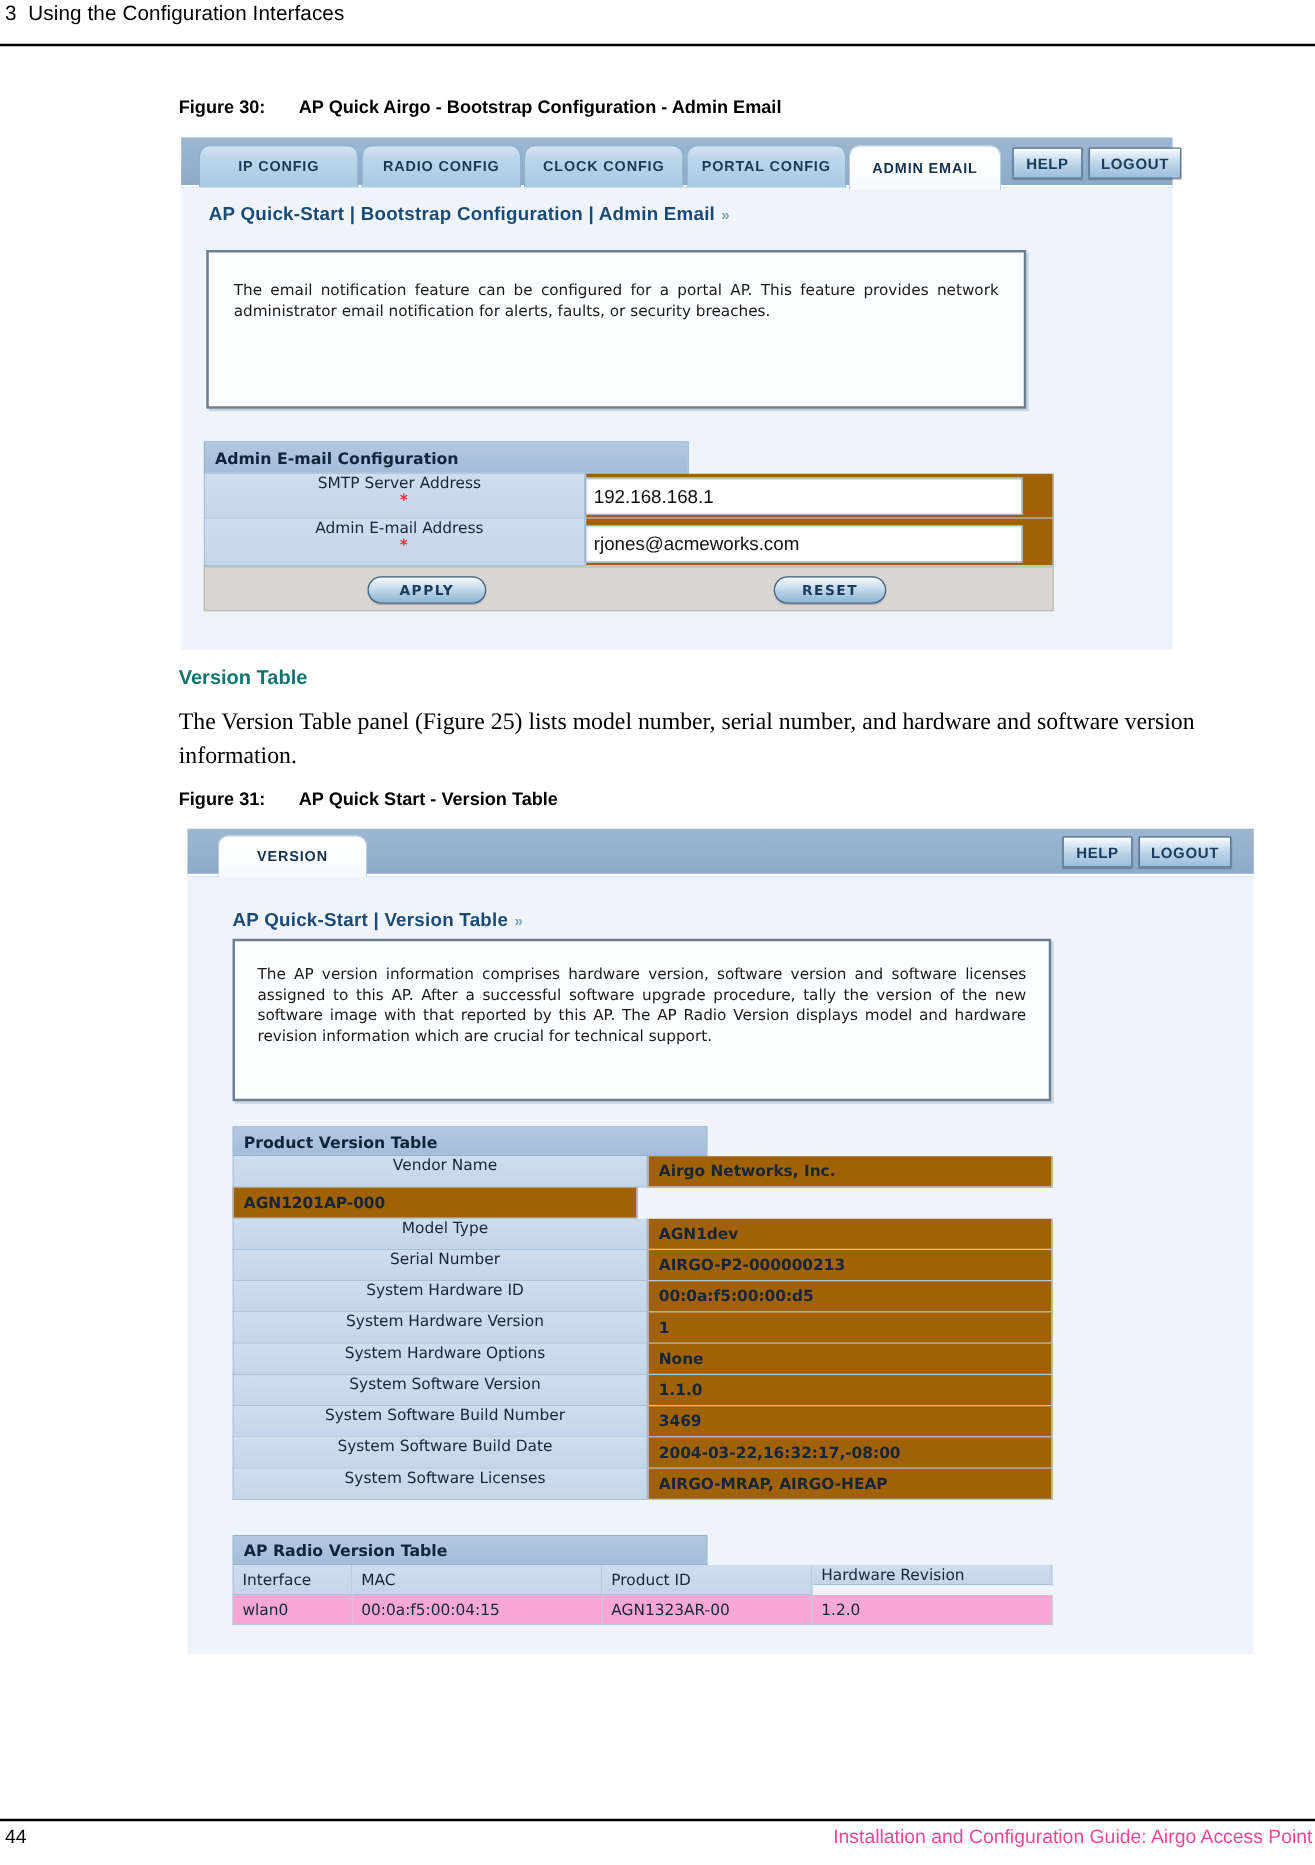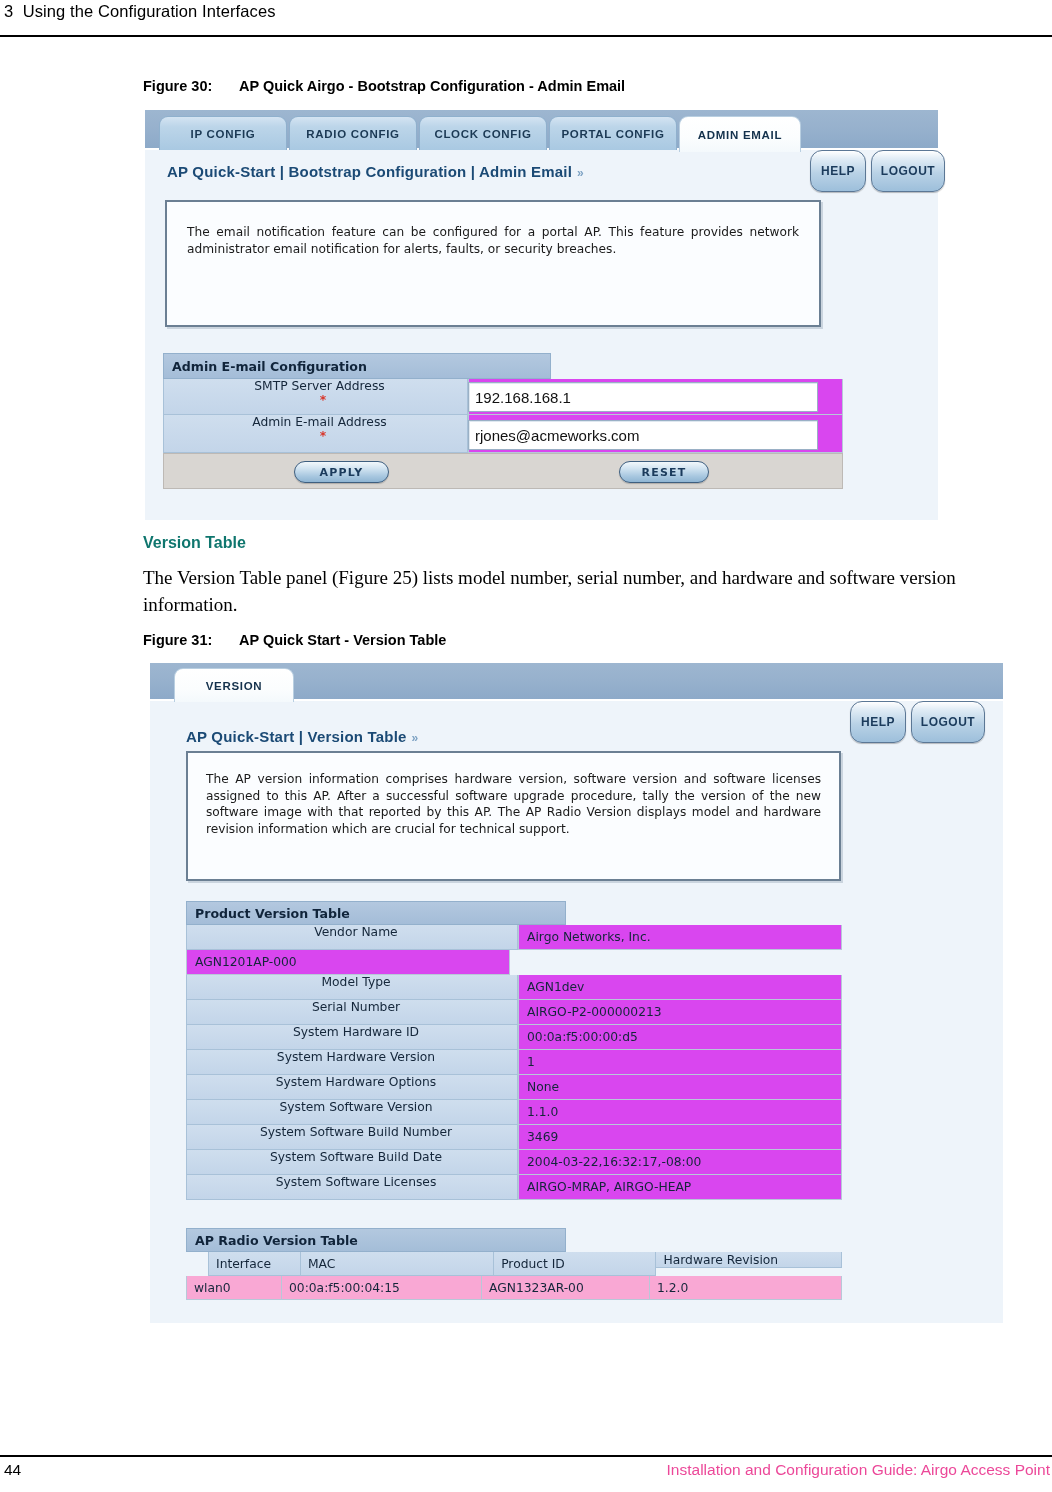--- a/index.html
+++ b/index.html
@@ -103,29 +103,28 @@
     background: linear-gradient(to bottom, #ffffff 0%, #fbfdfe 60%, #f4f9fc 100%);
     border-color: #b9cfe1;
     color: #14314c;
     z-index: 4;
     height: 36px;
     top: 6px;
   }
 
   .ui-btn-sm {
     position: absolute;
-    top: 8px; height: 42px;
+    top: 8px; height: 25px;
     border: 1px solid #5b7795;
-    border-radius: 12px;
+    border-radius: 1px;
     background: linear-gradient(to bottom, #ffffff 0%, #e2edf6 18%, #b9d2e6 55%, #9dbfdb 100%);
     display: flex; align-items: center; justify-content: center;
     font-size: 12px; font-weight: bold; letter-spacing: .5px;
     color: #1b3b5c;
     box-shadow: 0 1px 1px rgba(0,0,0,.25);
-    margin-top: 32px;
   }
 
   .ui-breadcrumb {
     position: absolute;
     font-size: 15px;
     font-weight: bold;
     color: #1b4a75;
     letter-spacing: .2px;
     white-space: nowrap;
   }
@@ -170,28 +169,29 @@
     border-top: none;
     font-family: "DejaVu Sans", sans-serif;
     font-size: 12.3px;
     color: #14263a;
     display: flex; align-items: center;
     padding-left: 8px;
     flex-direction: column;
   }
   .ui-row-label .req { color: #d8372b; margin-left: 7px; font-weight: bold; }
   .ui-row-value {
-    background: #d946ef;
+    background: #a16207;
     border: 1px solid #b7c8d8;
     border-top: none;
     font-family: "DejaVu Sans", sans-serif;
     font-size: 12.3px;
     color: #14263a;
     display: flex; align-items: center;
     padding-left: 8px;
+    font-weight: bold;
   }
 
   .ui-input {
     position: absolute;
     background: #ffffff;
     border: 1px solid #9ab0c5;
     box-shadow: inset 1px 1px 0 #dfe8f0;
     font-family: "Liberation Sans", sans-serif;
     font-size: 15px;
     color: #111;
@@ -222,21 +222,21 @@
   .grid-head div {
     background: linear-gradient(to bottom, #cfdeee 0%, #c3d5e9 100%);
     border: 1px solid #a8c1d8;
     border-top: none; border-left: none;
     font-family: "DejaVu Sans", sans-serif;
     font-size: 12.3px;
     color: #14263a;
     display: flex; align-items: center;
     padding-left: 7px;
   }
-  .grid-head div:first-child { border-left: 1px solid #a8c1d8; margin-left: 22px; }
+  .grid-head div:first-child { border-left: 1px solid #a8c1d8; }
   .grid-row div {
     background: #f9a8d4;
     border: 1px solid #b7c8d8;
     border-top: none; border-left: none;
     font-family: "DejaVu Sans", sans-serif;
     font-size: 12.3px;
     color: #14263a;
     display: flex; align-items: center;
     padding-left: 7px;
   }

